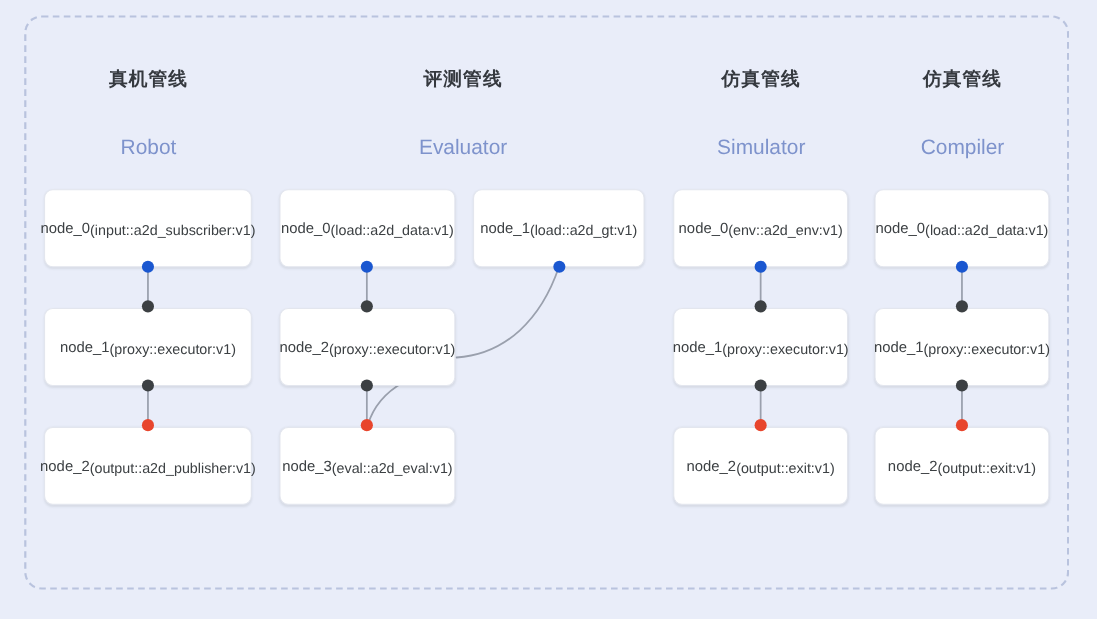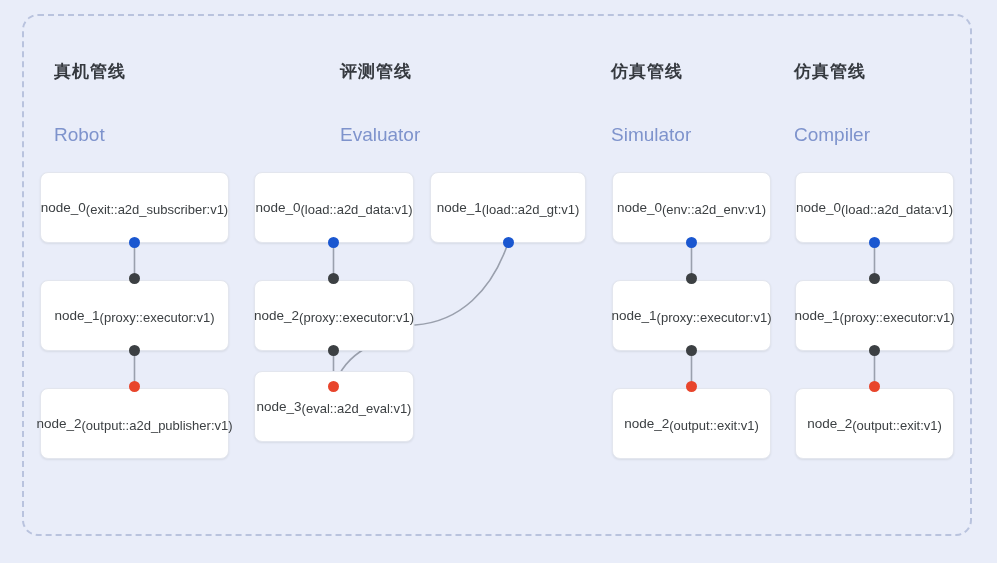--- a/index.html
+++ b/index.html
@@ -36,21 +36,21 @@
     position: absolute;
     left: 0;
     top: 0;
     width: 997px;
     height: 563px;
     pointer-events: none;
   }
   
   .col-head {
     position: absolute;
-    text-align: left;
+    text-align: center;
     pointer-events: none;
   }
   .col-head .cn {
     font-size: 17px;
     font-weight: bold;
     color: #35393f;
     letter-spacing: 1px;
     line-height: 20px;
     white-space: nowrap;
   }
@@ -141,21 +141,21 @@
     <div class="cn">仿真管线</div>
     <div class="en">Simulator</div>
   </div>
   <div class="col-head" style="left:794px; top:62px; width:162px;">
     <div class="cn">仿真管线</div>
     <div class="en">Compiler</div>
   </div>
 
   <div class="node" style="left:40px; top:172px; width:189px; height:71px;">
     <div class="nname">node_0</div>
-    <div class="ntype">(exit::a2d_subscriber:v1)</div>
+    <div class="ntype">(input::a2d_subscriber:v1)</div>
   </div>
   <div class="node" style="left:40px; top:280px; width:189px; height:71px;">
     <div class="nname">node_1</div>
     <div class="ntype">(proxy::executor:v1)</div>
   </div>
   <div class="node" style="left:40px; top:388px; width:189px; height:71px;">
     <div class="nname">node_2</div>
     <div class="ntype">(output::a2d_publisher:v1)</div>
   </div>
   <div class="port blue" style="left:129px; top:237px;"></div>
@@ -168,21 +168,21 @@
     <div class="ntype">(load::a2d_data:v1)</div>
   </div>
   <div class="node" style="left:430px; top:172px; width:156px; height:71px;">
     <div class="nname">node_1</div>
     <div class="ntype">(load::a2d_gt:v1)</div>
   </div>
   <div class="node" style="left:254px; top:280px; width:160px; height:71px;">
     <div class="nname">node_2</div>
     <div class="ntype">(proxy::executor:v1)</div>
   </div>
-  <div class="node" style="left:254px; top:371px; width:160px; height:71px;">
+  <div class="node" style="left:254px; top:388px; width:160px; height:71px;">
     <div class="nname">node_3</div>
     <div class="ntype">(eval::a2d_eval:v1)</div>
   </div>
   <div class="port blue" style="left:328px; top:237px;"></div>
   <div class="port blue" style="left:503px; top:237px;"></div>
   <div class="port black" style="left:328px; top:273px;"></div>
   <div class="port black" style="left:328px; top:345px;"></div>
   <div class="port red" style="left:328px; top:381px;"></div>
 
   <div class="node" style="left:612px; top:172px; width:159px; height:71px;">

